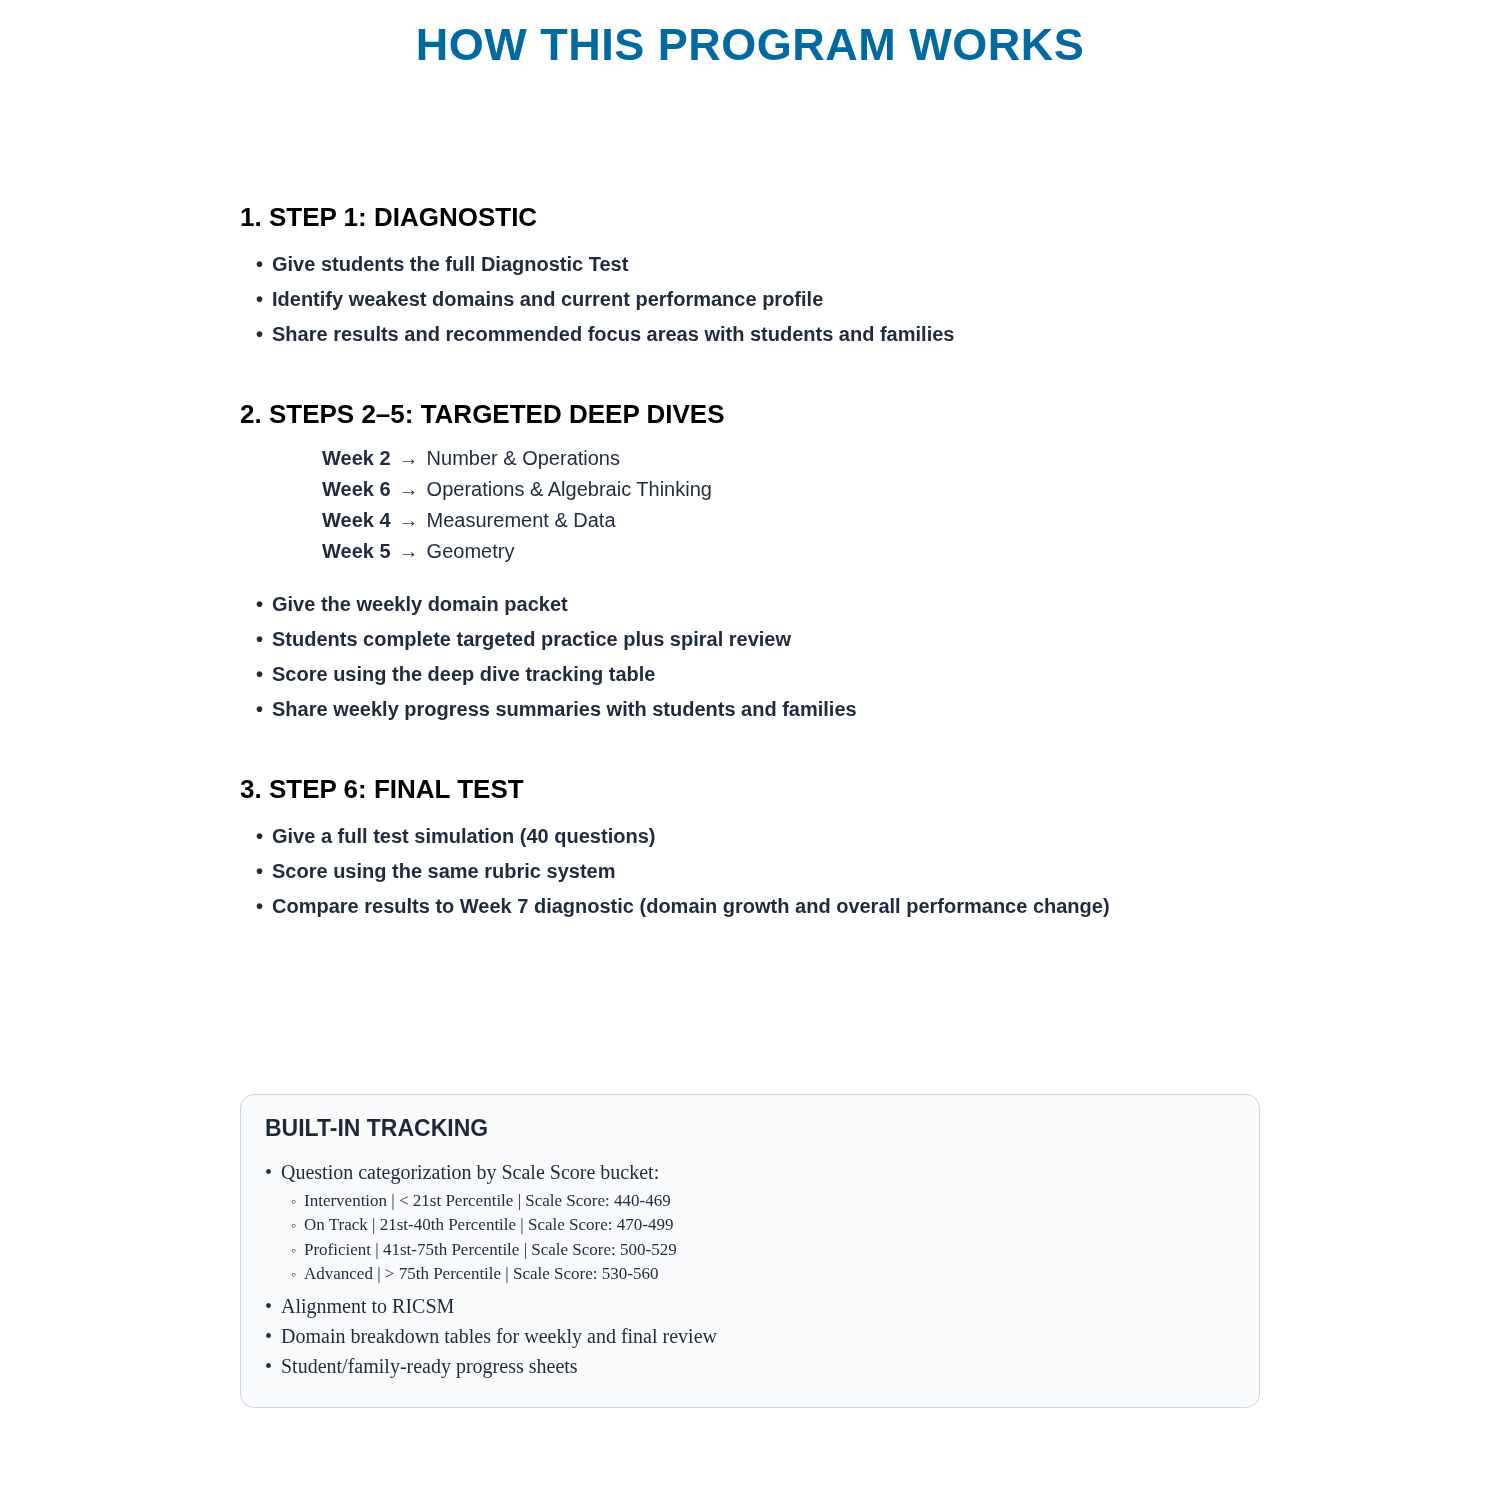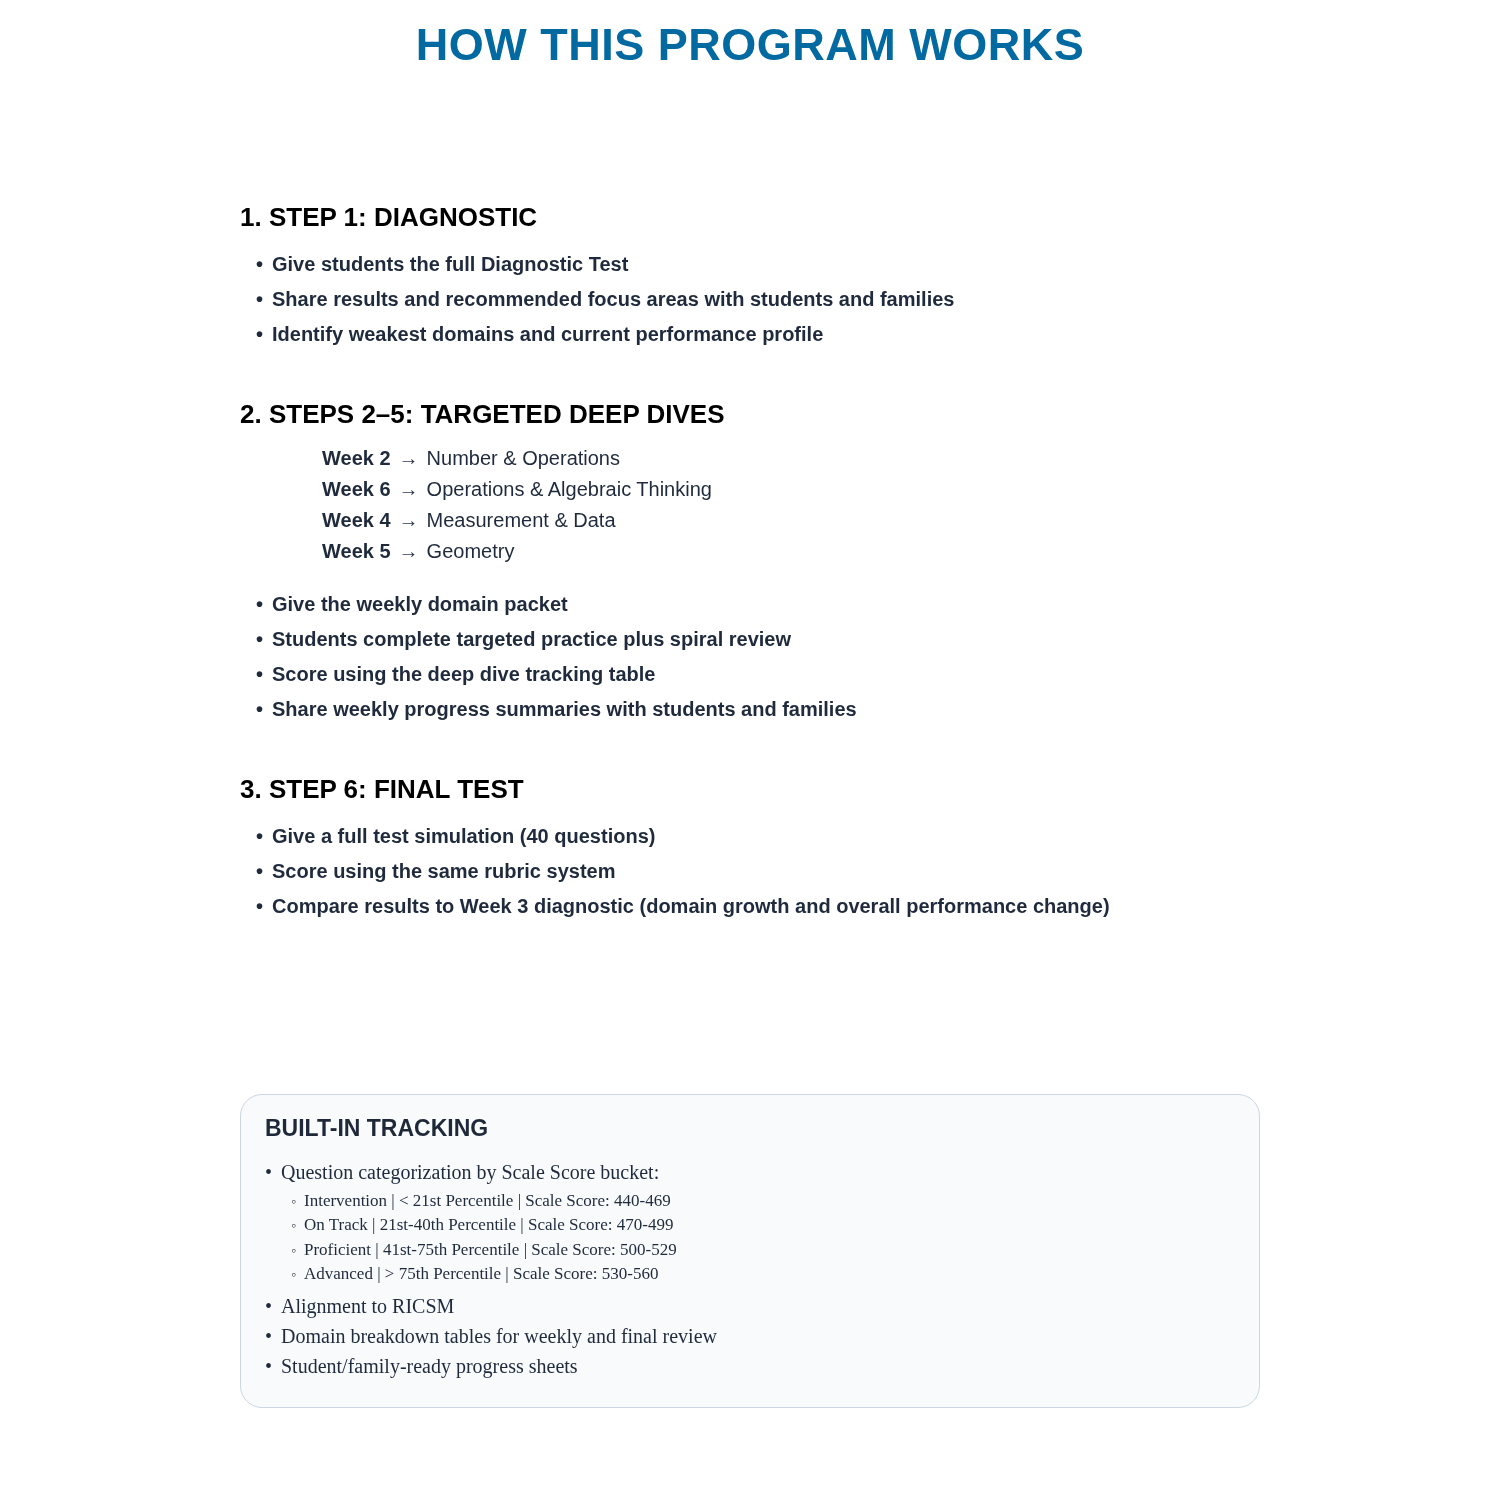--- a/index.html
+++ b/index.html
@@ -66,21 +66,21 @@
   .arrow { margin: 0 8px; color: #2a3650; }
 
   .bullets.after-weeks { margin-top: 20px; }
 
   .tracking-box {
     box-sizing: border-box;
     width: 1020px;
     margin: 170px auto 0 auto;
     background: #f8fafc;
     border: 1px solid #ccd6e2;
-    border-radius: 22px;
+    border-radius: 14px;
     padding: 20px 24px 26px 24px;
   }
   .tracking-box h3 {
     margin: 0;
     font-size: 23px;
     font-weight: bold;
     color: #1e2839;
     line-height: 1.2;
   }
   ul.box-bullets {
@@ -117,22 +117,22 @@
 <div class="page">
 
   <h1 class="page-title">HOW THIS PROGRAM WORKS</h1>
 
   <main class="content">
 
     <section>
       <h2 class="section-heading first">1. STEP 1: DIAGNOSTIC</h2>
       <ul class="bullets">
         <li><span class="bullet-marker">•</span><span>Give students the full Diagnostic Test</span></li>
+        <li><span class="bullet-marker">•</span><span>Identify weakest domains and current performance profile</span></li>
         <li><span class="bullet-marker">•</span><span>Share results and recommended focus areas with students and families</span></li>
-        <li><span class="bullet-marker">•</span><span>Identify weakest domains and current performance profile</span></li>
       </ul>
     </section>
 
     <section>
       <h2 class="section-heading">2. STEPS 2–5: TARGETED DEEP DIVES</h2>
       <div class="weeks">
         <div class="week-line"><span class="week-label">Week 2</span><span class="arrow">→</span><span>Number &amp; Operations</span></div>
         <div class="week-line"><span class="week-label">Week 6</span><span class="arrow">→</span><span>Operations &amp; Algebraic Thinking</span></div>
         <div class="week-line"><span class="week-label">Week 4</span><span class="arrow">→</span><span>Measurement &amp; Data</span></div>
         <div class="week-line"><span class="week-label">Week 5</span><span class="arrow">→</span><span>Geometry</span></div>
@@ -143,21 +143,21 @@
         <li><span class="bullet-marker">•</span><span>Score using the deep dive tracking table</span></li>
         <li><span class="bullet-marker">•</span><span>Share weekly progress summaries with students and families</span></li>
       </ul>
     </section>
 
     <section>
       <h2 class="section-heading">3. STEP 6: FINAL TEST</h2>
       <ul class="bullets">
         <li><span class="bullet-marker">•</span><span>Give a full test simulation (40 questions)</span></li>
         <li><span class="bullet-marker">•</span><span>Score using the same rubric system</span></li>
-        <li><span class="bullet-marker">•</span><span>Compare results to Week 3 diagnostic (domain growth and overall performance change)</span></li>
+        <li><span class="bullet-marker">•</span><span>Compare results to Week 7 diagnostic (domain growth and overall performance change)</span></li>
       </ul>
     </section>
 
   </main>
 
   <aside class="tracking-box">
     <h3>BUILT-IN TRACKING</h3>
     <ul class="box-bullets">
       <li>
         <span class="bullet-marker">•</span><span>Question categorization by Scale Score bucket:</span>

